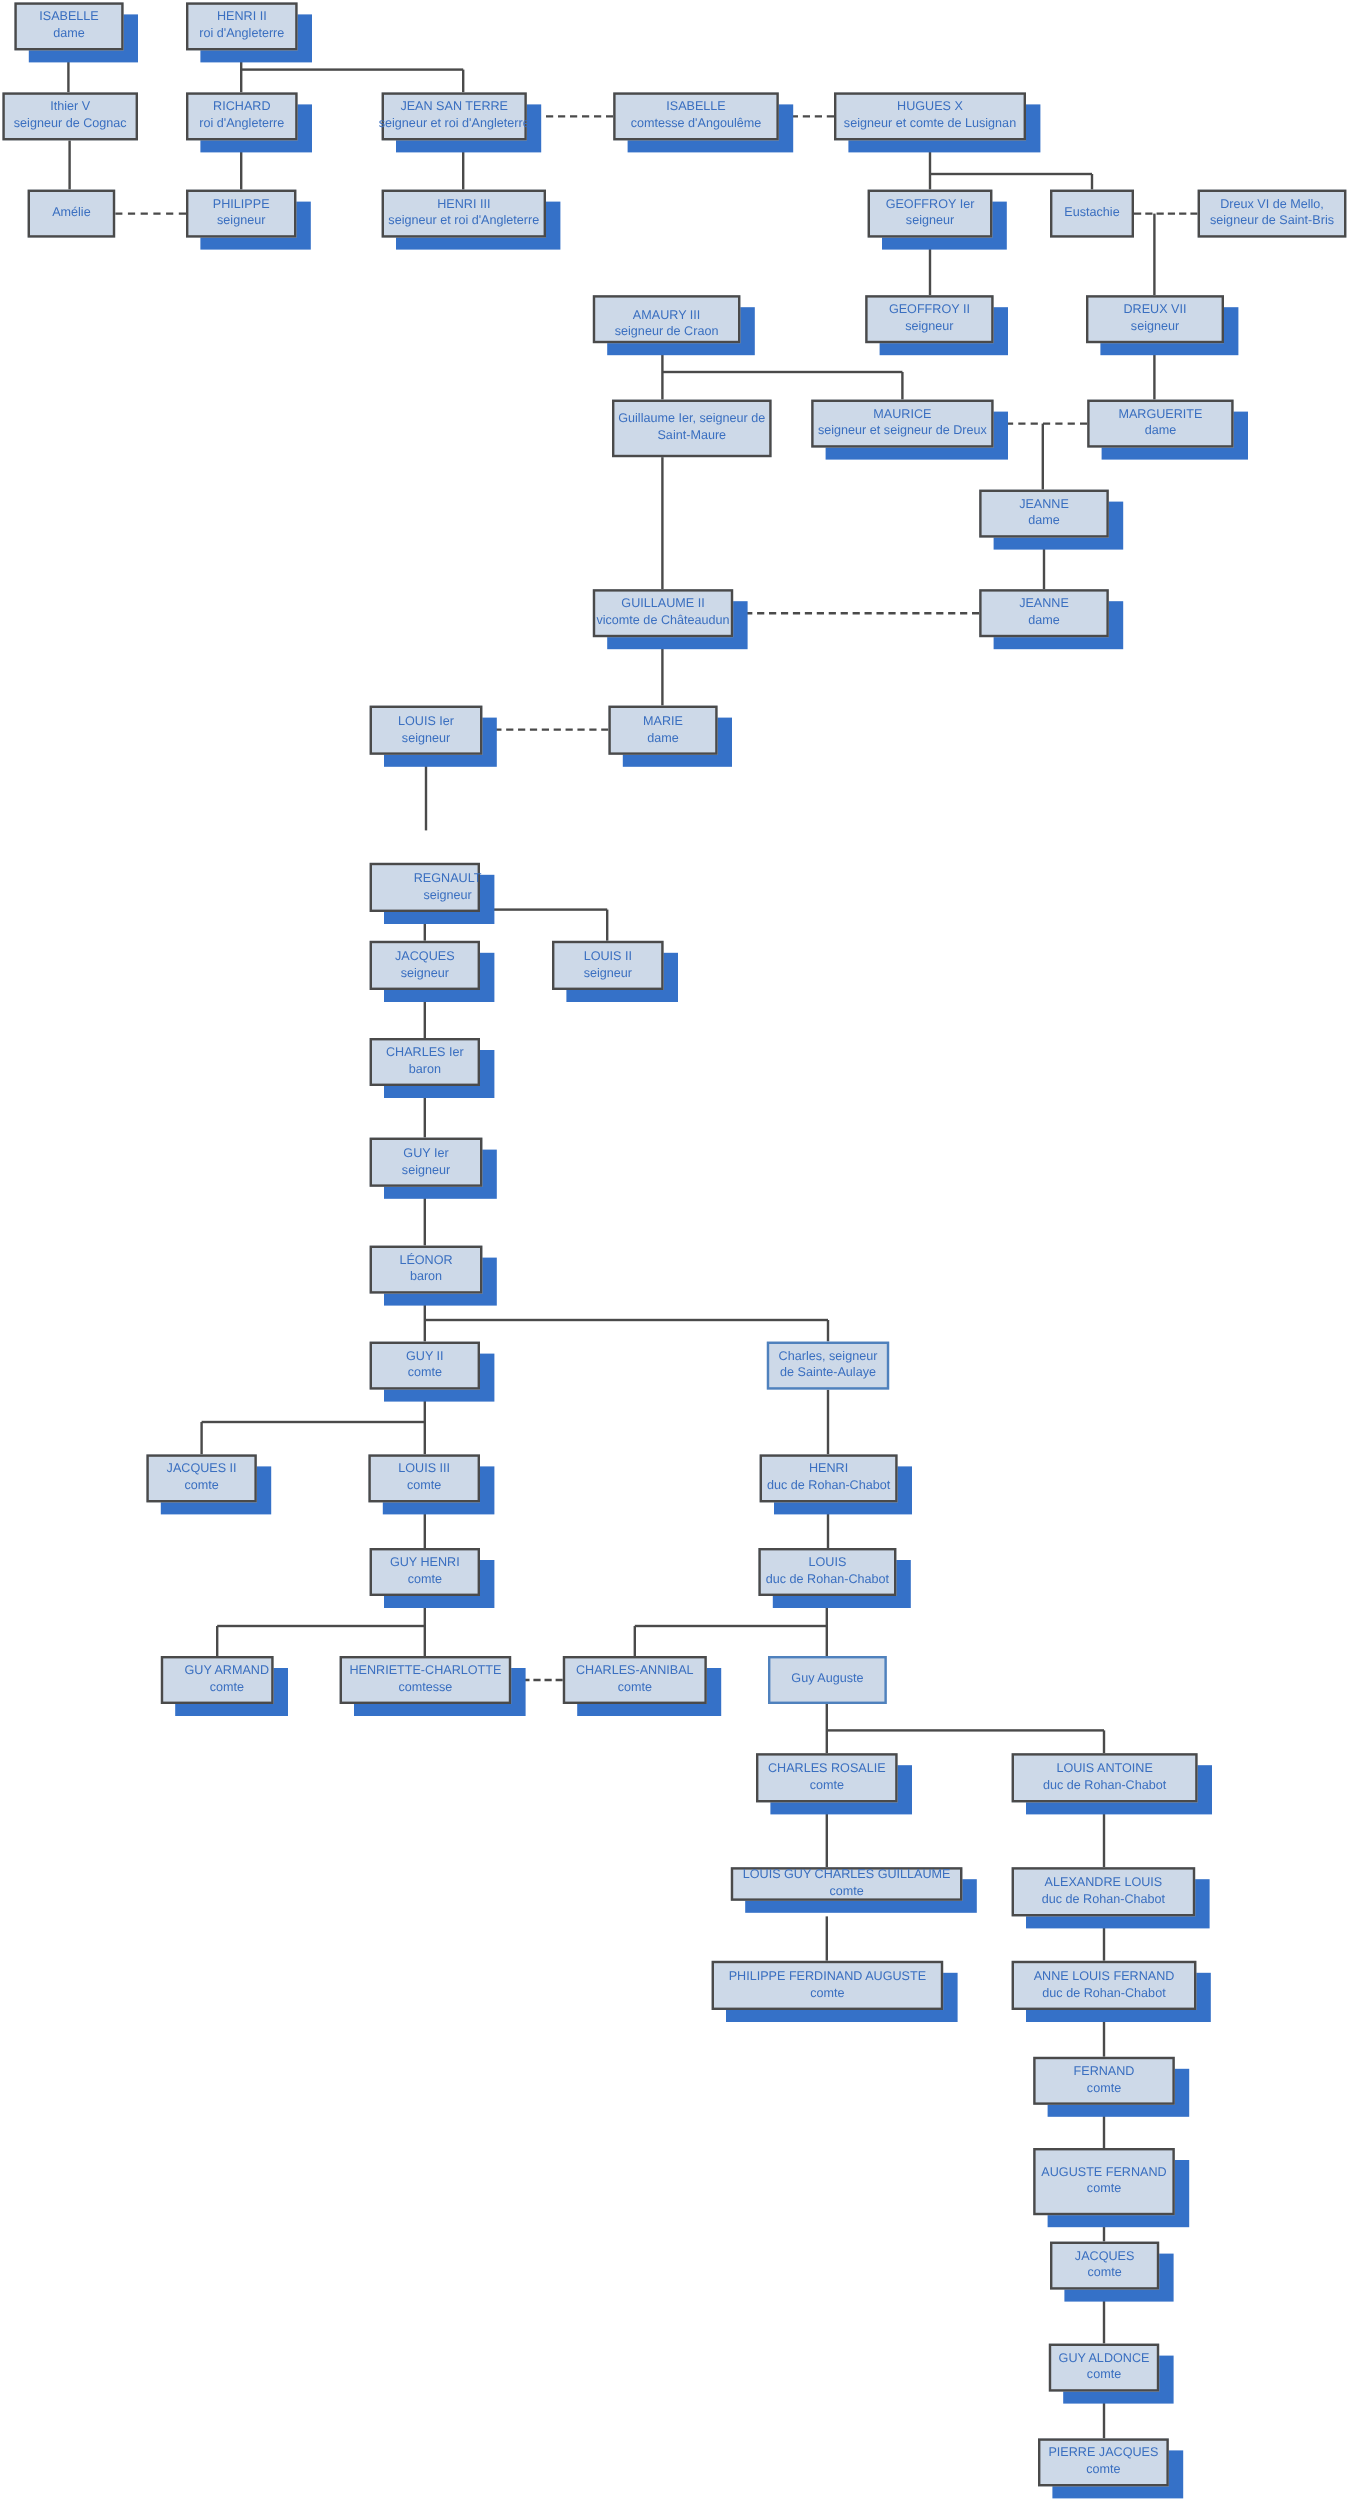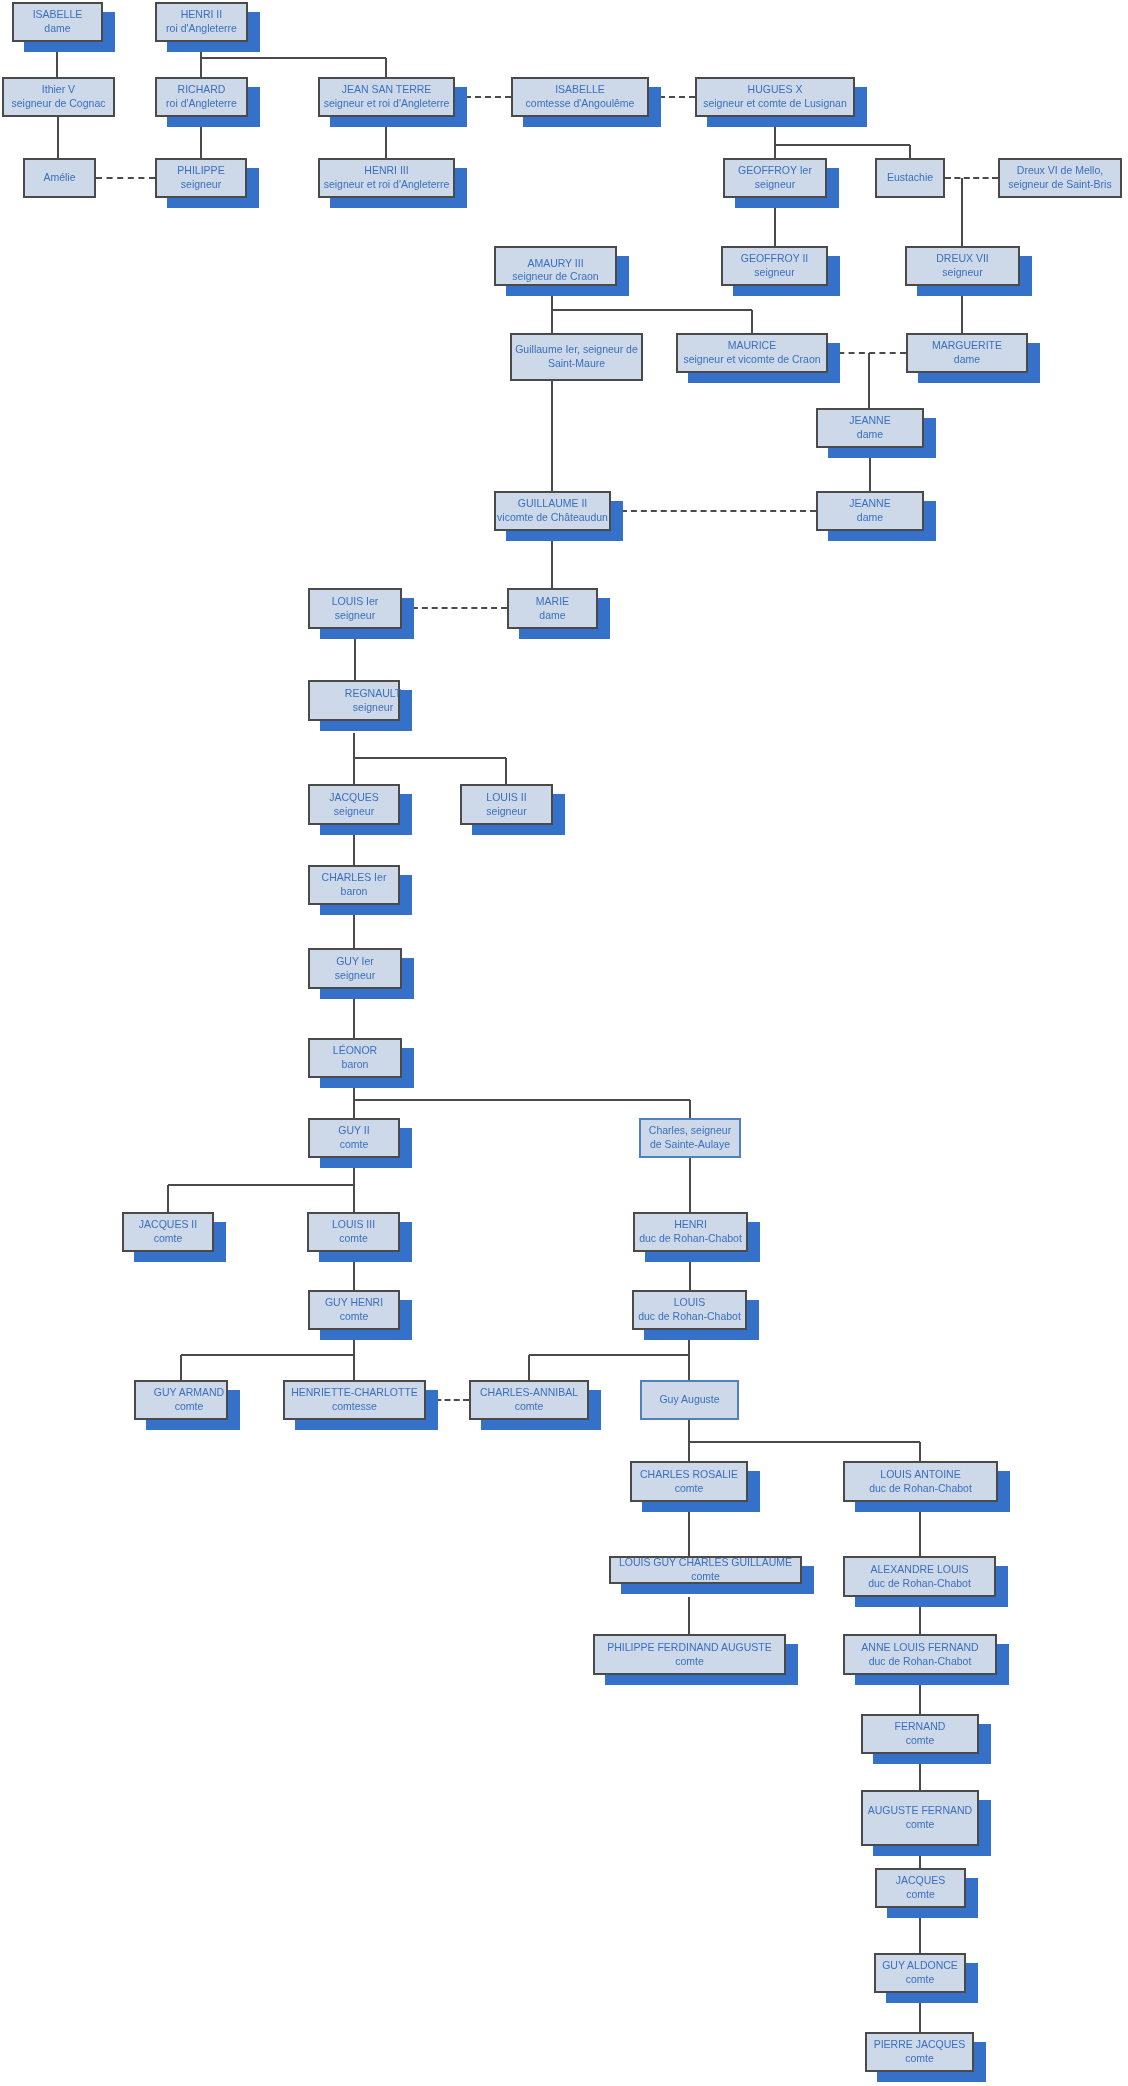--- a/index.html
+++ b/index.html
@@ -101,21 +101,21 @@
       <span class="node-sub">roi d'Angleterre</span>
     </div>
     <div class="node plain-gray" style="left: 2px; top: 77px; width: 113px; height: 40px;">
       <span class="node-title">Ithier V</span>
       <span class="node-sub">seigneur de Cognac</span>
     </div>
     <div class="node shadow" style="left: 155px; top: 77px; width: 93px; height: 40px;">
       <span class="node-title">RICHARD</span>
       <span class="node-sub">roi d'Angleterre</span>
     </div>
-    <div class="node shadow" style="left: 318px; top: 77px; width: 137px; height: 40px;">
+    <div class="node shadow" style="left: 318px; top: 77px; width: 121px; height: 40px;">
       <span class="node-title">JEAN SAN TERRE</span>
       <span class="node-sub">seigneur et roi d'Angleterre</span>
     </div>
     <div class="node shadow" style="left: 511px; top: 77px; width: 138px; height: 40px;">
       <span class="node-title">ISABELLE</span>
       <span class="node-sub">comtesse d'Angoulême</span>
     </div>
     <div class="node shadow" style="left: 695px; top: 77px; width: 160px; height: 40px;">
       <span class="node-title">HUGUES X</span>
       <span class="node-sub">seigneur et comte de Lusignan</span>
@@ -153,21 +153,21 @@
     <div class="node shadow" style="left: 905px; top: 246px; width: 115px; height: 40px;">
       <span class="node-title">DREUX VII</span>
       <span class="node-sub">seigneur</span>
     </div>
     <div class="node plain-gray" style="left: 510px; top: 333px; width: 133px; height: 48px;">
       <span class="node-title">Guillaume Ier, seigneur de</span>
       <span class="node-sub">Saint-Maure</span>
     </div>
     <div class="node shadow" style="left: 676px; top: 333px; width: 152px; height: 40px;">
       <span class="node-title">MAURICE</span>
-      <span class="node-sub">seigneur et vicomte de Craon</span>
+      <span class="node-sub">seigneur et seigneur de Dreux</span>
     </div>
     <div class="node shadow" style="left: 906px; top: 333px; width: 122px; height: 40px;">
       <span class="node-title">MARGUERITE</span>
       <span class="node-sub">dame</span>
     </div>
     <div class="node shadow" style="left: 816px; top: 408px; width: 108px; height: 40px;">
       <span class="node-title">JEANNE</span>
       <span class="node-sub">dame</span>
     </div>
     <div class="node shadow" style="left: 816px; top: 491px; width: 108px; height: 40px;">
@@ -179,21 +179,21 @@
       <span class="node-sub">vicomte de Châteaudun</span>
     </div>
     <div class="node shadow" style="left: 308px; top: 588px; width: 94px; height: 41px;">
       <span class="node-title">LOUIS Ier</span>
       <span class="node-sub">seigneur</span>
     </div>
     <div class="node shadow" style="left: 507px; top: 588px; width: 91px; height: 41px;">
       <span class="node-title">MARIE</span>
       <span class="node-sub">dame</span>
     </div>
-    <div class="node shadow" style="left: 308px; top: 680px; width: 92px; height: 41px; padding-left: 38px;">
+    <div class="node shadow" style="left: 308px; top: 719px; width: 92px; height: 41px; padding-left: 38px;">
       <span class="node-title">REGNAULT</span>
       <span class="node-sub">seigneur</span>
     </div>
     <div class="node shadow" style="left: 308px; top: 784px; width: 92px; height: 41px;">
       <span class="node-title">JACQUES</span>
       <span class="node-sub">seigneur</span>
     </div>
     <div class="node shadow" style="left: 460px; top: 784px; width: 93px; height: 41px;">
       <span class="node-title">LOUIS II</span>
       <span class="node-sub">seigneur</span>

